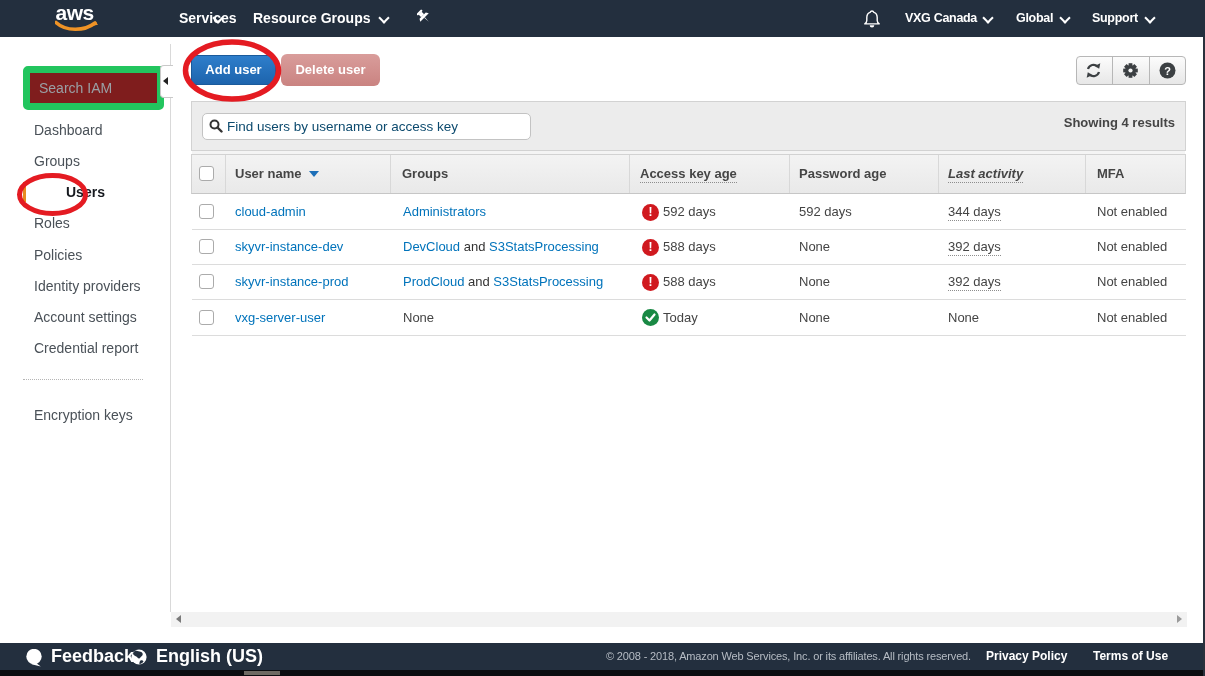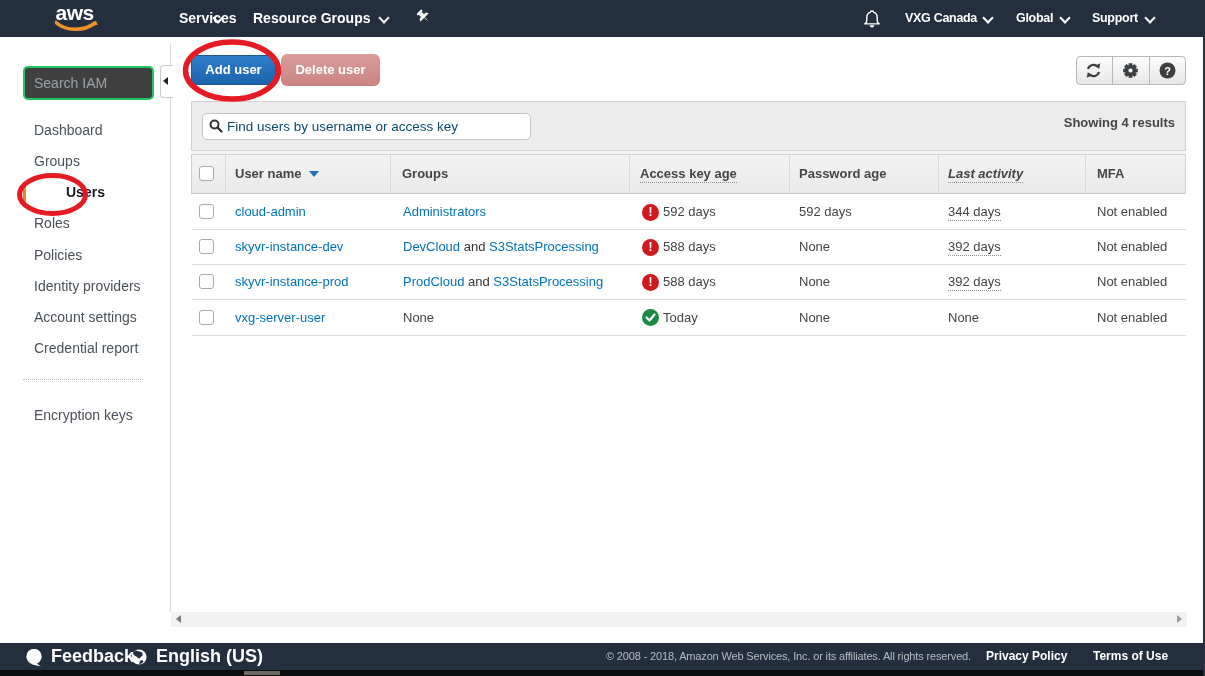--- a/index.html
+++ b/index.html
@@ -4,21 +4,21 @@
 <style>
   html,body{margin:0;padding:0;}
   body{width:1205px;height:676px;overflow:hidden;font-family:"Liberation Sans",sans-serif;background:#fff;position:relative;}
   .abs{position:absolute;}
   
   .nav{left:0;top:0;width:1205px;height:37px;background:#232f3e;}
   .navtxt{color:#fff;font-weight:bold;font-size:14px;line-height:37px;top:0;}
   .chev{width:6px;height:6px;border-right:2px solid #fff;border-bottom:2px solid #fff;transform:rotate(45deg);top:14px;}
   
   .sideitem{font-size:14px;color:#4a5158;left:34px;line-height:18px;}
-  .searchbox{left:23px;top:66px;width:118px;height:30px;border:2px solid #22c55e;border-radius:5px;background:#404040;color:#9aa0a5;font-size:14px;line-height:30px;padding-left:9px;}
+  .searchbox{left:23px;top:66px;width:118px;height:30px;border:7px solid #22c55e;border-radius:5px;background:#7f1d1d;color:#9aa0a5;font-size:14px;line-height:30px;padding-left:9px;}
   .collapsetab{left:160px;top:65px;width:12px;height:31px;background:#fff;border:1px solid #c9c9c9;border-right:none;border-radius:4px 0 0 4px;}
   .sideborder{left:170px;top:44px;width:1px;height:568px;background:#d9d9d9;}
   
   .btnblue{left:191px;top:55px;width:85px;height:30px;border-radius:4px;background:linear-gradient(#2e7ecb,#1d64ad);border:1px solid #1a5a9b;box-sizing:border-box;color:#fff;font-weight:bold;font-size:13px;text-align:center;line-height:28px;}
   .btnpink{left:281px;top:54px;width:99px;height:32px;border-radius:6px;background:linear-gradient(#d99d9b,#ca8381);color:#fff;font-weight:bold;font-size:13px;text-align:center;line-height:31px;}
   .btngroup{left:1076px;top:56px;width:110px;height:29px;border:1px solid #b7b7b7;border-radius:4px;background:linear-gradient(#fcfcfc,#e7e7e7);box-sizing:border-box;}
   .btnsep{top:56px;width:1px;height:29px;background:#b7b7b7;}
   
   .filterbar{left:191px;top:101px;width:995px;height:50px;background:#ececec;border:1px solid #d2d2d2;box-sizing:border-box;}
   .gapband{left:192px;top:151px;width:993px;height:3px;background:#f4f4f4;}

